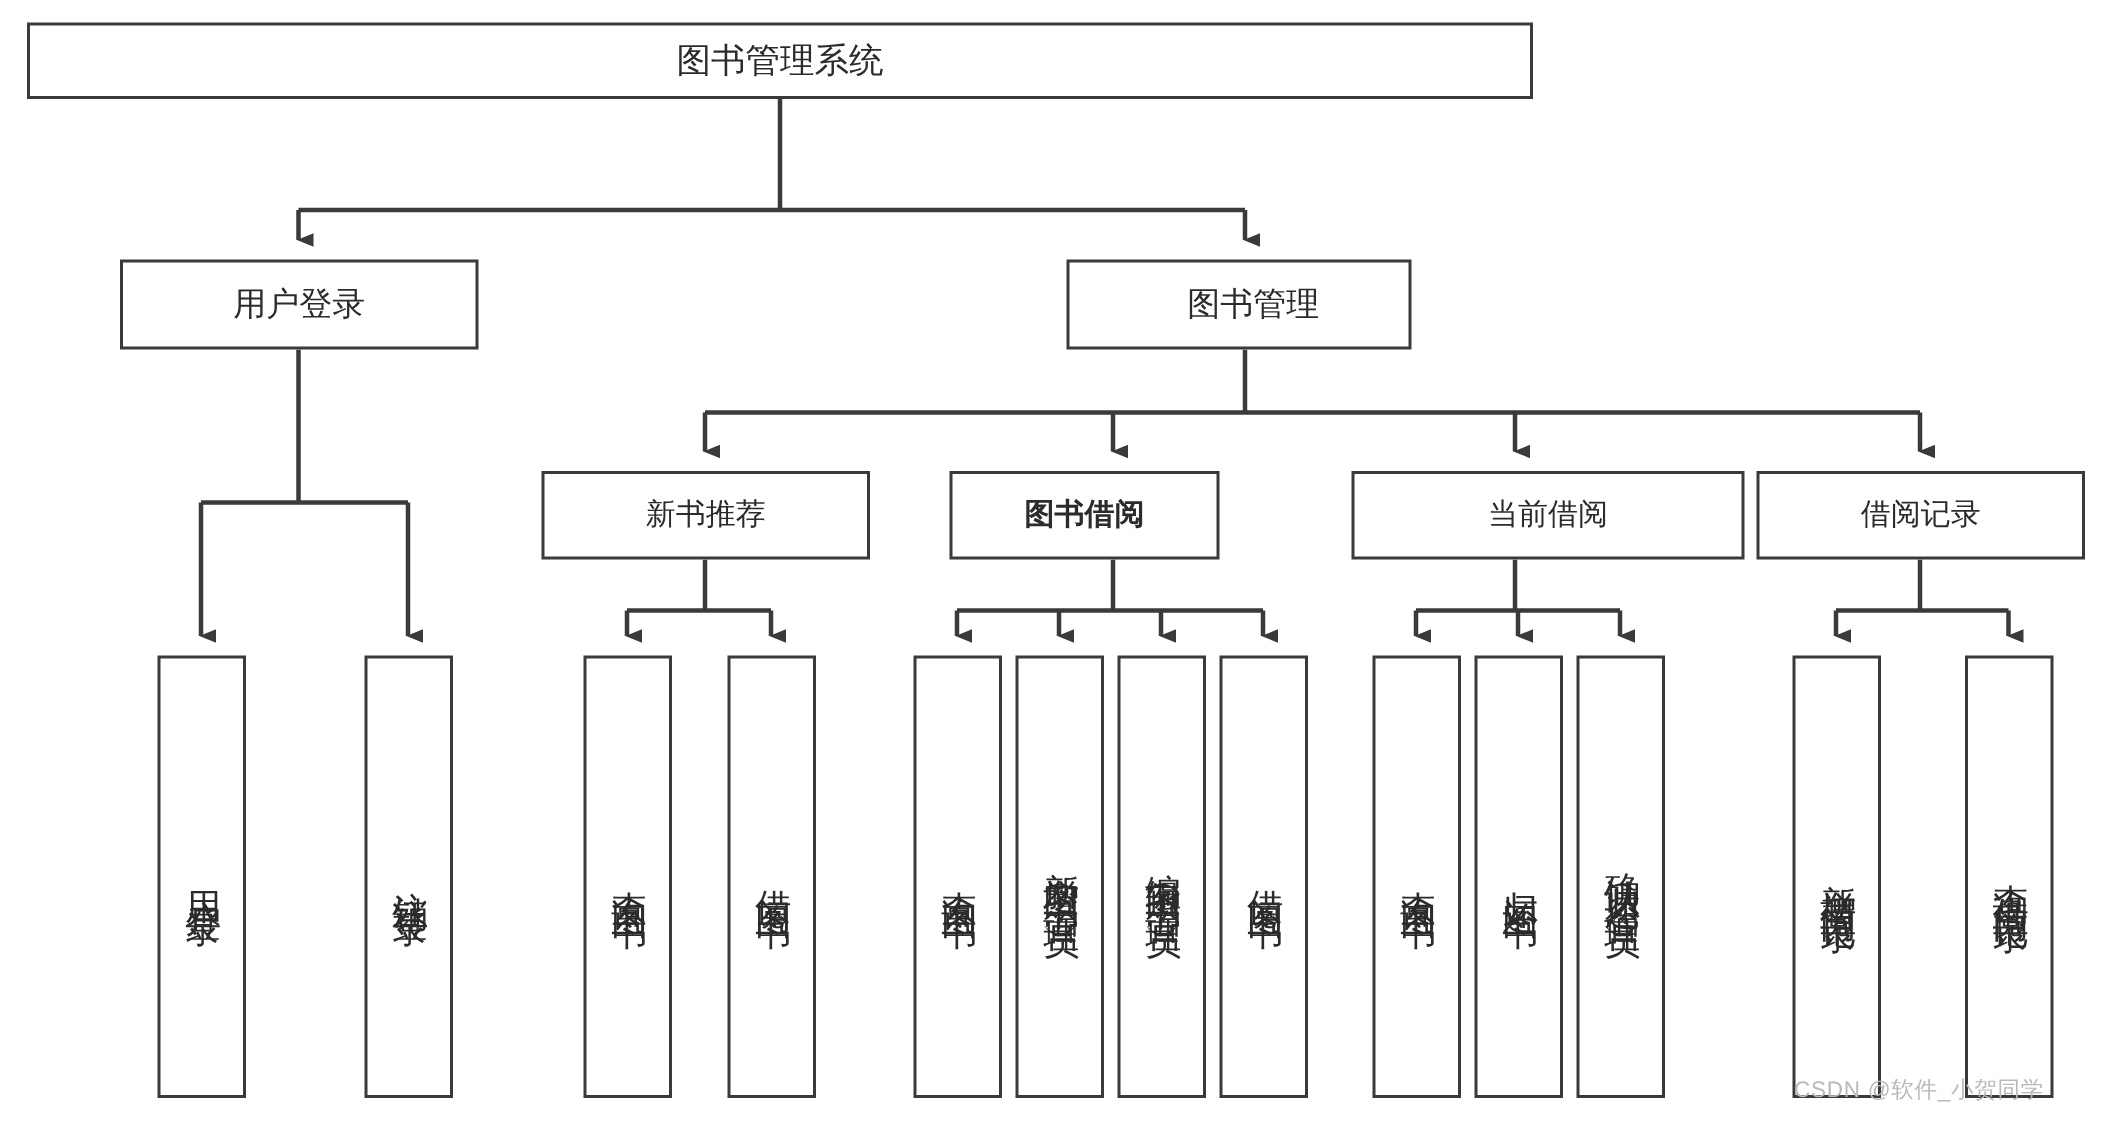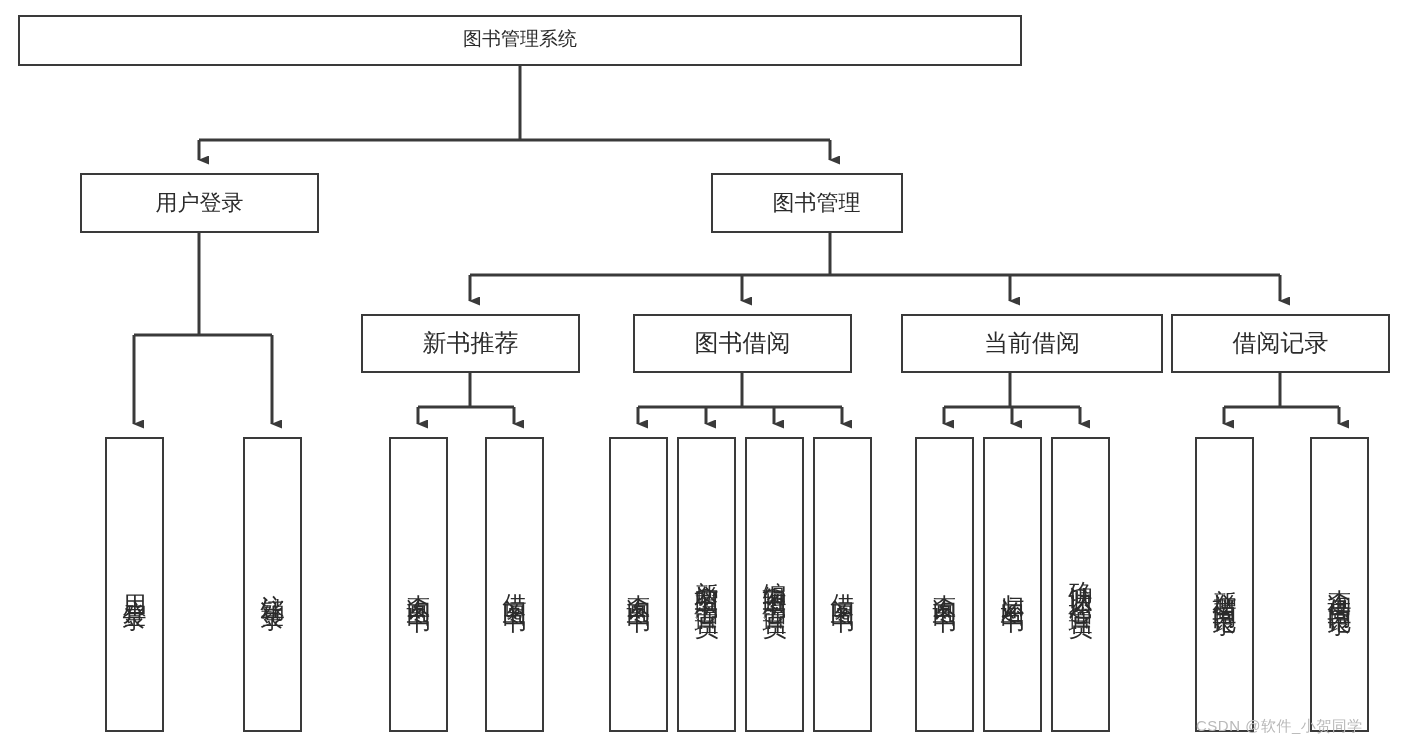--- a/index.html
+++ b/index.html
@@ -32,23 +32,23 @@
     display: flex;
     align-items: center;
     justify-content: center;
     color: #2b2b2b;
   }
   .node .lbl {
     display: block;
     text-align: center;
     line-height: 1.12;
   }
-  .node-root .lbl { font-size: 19px; font-family: Liberation Mono, monospace; }
+  .node-root .lbl { font-size: 23px; }
   .node-l1 .lbl   { font-size: 22px; }
-  .node-l2 .lbl   { font-size: 24px; }
+  .node-l2 .lbl   { font-size: 20px; }
   .node-leaf {
     align-items: center;
   }
   .node-leaf .lbl {
     writing-mode: vertical-rl;
     text-orientation: upright;
     font-size: 24px;
     letter-spacing: 5px;
     line-height: 1;
     white-space: nowrap;
@@ -117,28 +117,28 @@
     </g>
   </svg>
 
   <div class="node node-root" style="left: 18px; top: 15px; width: 1004px; height: 51px;">
     <span class="lbl">图书管理系统</span>
   </div>
 
   <div class="node node-l1" style="left: 80px; top: 173px; width: 239px; height: 60px;">
     <span class="lbl">用户登录</span>
   </div>
-  <div class="node node-l1" style="left: 711px; top: 173px; width: 192px; height: 60px; padding-left: 19px;">
+  <div class="node node-l1" style="left: 711px; top: 173px; width: 230px; height: 60px; padding-left: 19px;">
     <span class="lbl">图书管理</span>
   </div>
 
   <div class="node node-l2" style="left: 361px; top: 314px; width: 219px; height: 59px;">
     <span class="lbl">新书推荐</span>
   </div>
-  <div class="node node-l2" style="left: 633px; top: 314px; width: 219px; height: 59px;">
+  <div class="node node-l2" style="left: 633px; top: 314px; width: 180px; height: 59px; font-weight: bold;">
     <span class="lbl">图书借阅</span>
   </div>
   <div class="node node-l2" style="left: 901px; top: 314px; width: 262px; height: 59px;">
     <span class="lbl">当前借阅</span>
   </div>
   <div class="node node-l2" style="left: 1171px; top: 314px; width: 219px; height: 59px;">
     <span class="lbl">借阅记录</span>
   </div>
 
   <div class="node node-leaf" style="left: 105px; top: 437px; width: 59px; height: 295px;">

